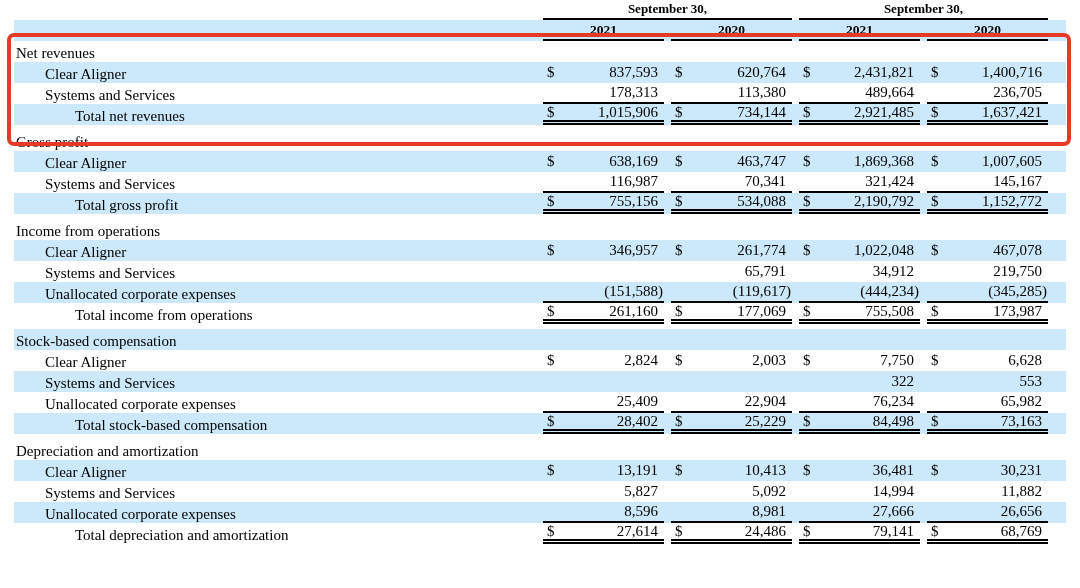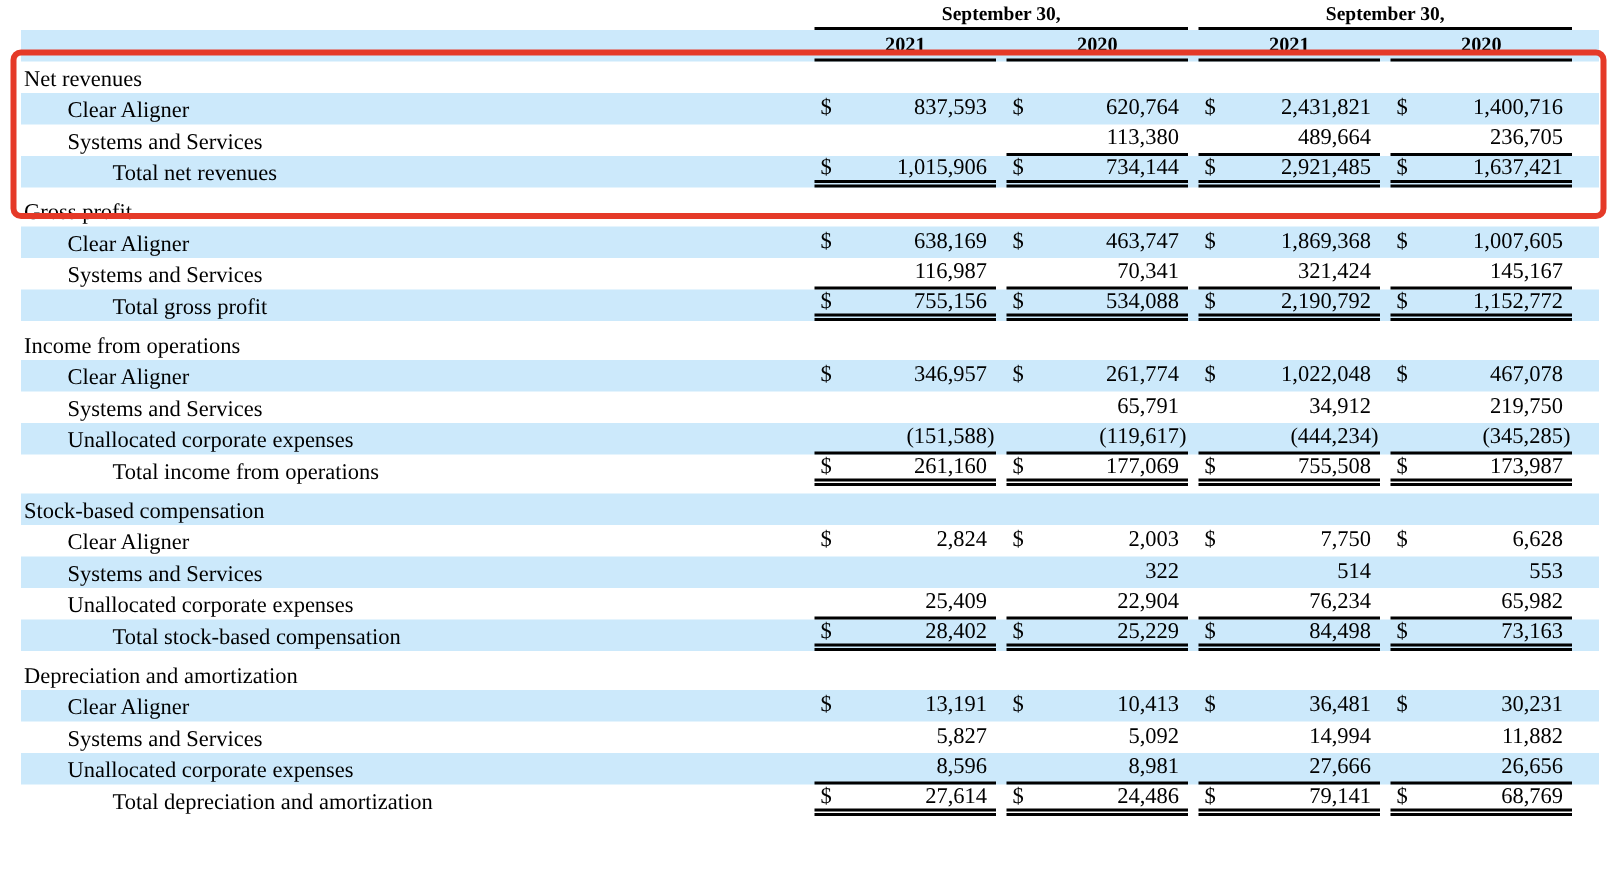--- a/index.html
+++ b/index.html
@@ -115,20 +115,24 @@
           </div>
           <div class="cell">
             <span class="dollar">$</span>
             <span class="val">1,400,716</span>
           </div>
         </div>
         <div class="row white">
           <div class="lbl ind1">Systems and Services</div>
           <div class="cell ul">
             <span class="dollar"></span>
+            <span class="val">178,313</span>
+          </div>
+          <div class="cell ul">
+            <span class="dollar"></span>
             <span class="val">113,380</span>
           </div>
           <div class="cell ul">
             <span class="dollar"></span>
             <span class="val">489,664</span>
           </div>
           <div class="cell ul">
             <span class="dollar"></span>
             <span class="val">236,705</span>
           </div>
@@ -358,24 +362,20 @@
           <div class="cell">
             <span class="dollar">$</span>
             <span class="val">6,628</span>
           </div>
         </div>
         <div class="row blue">
           <div class="lbl ind1">Systems and Services</div>
           <div class="cell">
             <span class="dollar"></span>
             <span class="val">322</span>
-          </div>
-          <div class="cell">
-            <span class="dollar"></span>
-            <span class="val">514</span>
           </div>
           <div class="cell">
             <span class="dollar"></span>
             <span class="val">553</span>
           </div>
         </div>
         <div class="row white">
           <div class="lbl ind1">Unallocated corporate expenses</div>
           <div class="cell ul">
             <span class="dollar"></span>

